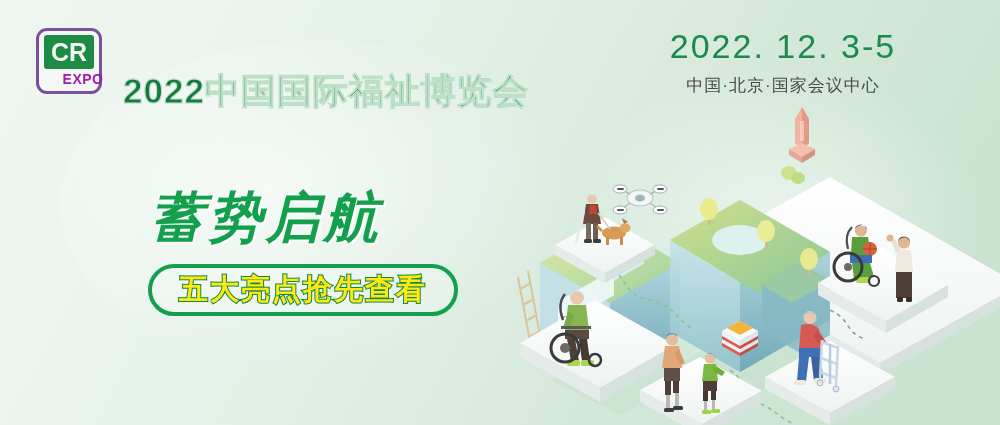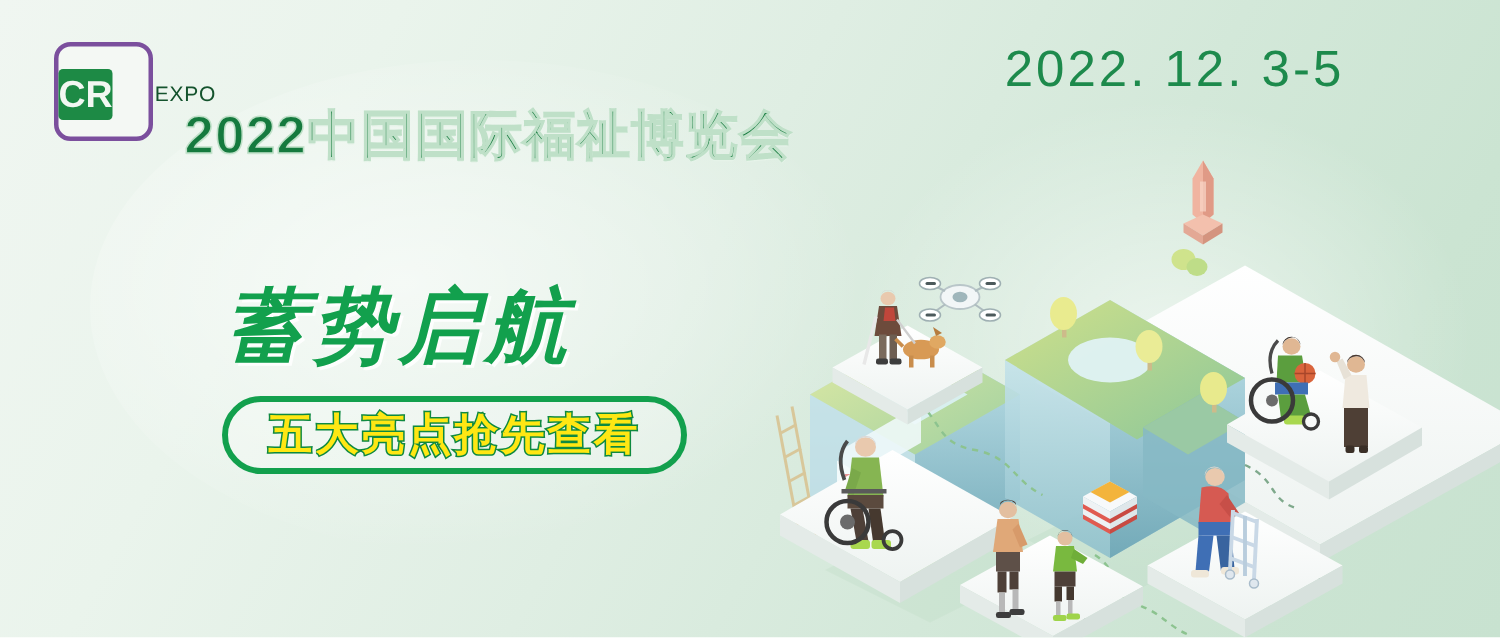--- a/index.html
+++ b/index.html
@@ -16,25 +16,25 @@
     position:absolute;border-radius:50%;pointer-events:none;
   }
   .glow-a{left:560px;top:60px;width:430px;height:330px;
     background:radial-gradient(ellipse at 50% 50%,rgba(255,255,255,.55),rgba(255,255,255,0) 68%);}
   .glow-b{left:60px;top:40px;width:520px;height:330px;
     background:radial-gradient(ellipse at 40% 45%,rgba(255,255,255,.60),rgba(255,255,255,0) 70%);}
 
   
   #logo{position:absolute;left:36px;top:28px;width:66px;height:66px;
     border:3px solid #7b4f9d;border-radius:11px;background:#f4f8f4;
-    box-sizing:border-box;display:flex;flex-direction:row;align-items:center;}
+    box-sizing:border-box;display:flex;flex-direction:column;align-items:center;}
   #logo .cr{width:50px;height:34px;margin-top:4px;background:#1d8a45;border-radius:3px;
     display:flex;align-items:center;justify-content:center;
     color:#f2f7f2;font-weight:bold;font-size:25px;letter-spacing:0px;line-height:1;}
-  #logo .expo{margin-top:2px;color:#14532d;font-weight:normal;font-size:14px;letter-spacing:.5px;margin-left:28px;}
+  #logo .expo{margin-top:2px;color:#a21caf;font-weight:bold;font-size:14px;letter-spacing:.5px;margin-left:28px;}
 
   
   #headline{position:absolute;left:108px;top:70px;width:450px;}
   .title-line{
     font-size:35px;font-weight:bold;color:#157a3e;line-height:1.18;
     letter-spacing:1px;white-space:nowrap;
     -webkit-text-stroke:1px #bfe0c8;
     text-shadow:0 1px 0 #e6f3e9;
     margin-left:15px;
   }
@@ -82,20 +82,21 @@
   </div>
 
   <div id="slogan">蓄势启航</div>
 
   <div id="cta">
     <span class="cta-text">五大亮点抢先查看</span>
   </div>
 
   <div id="datebox">
     <div id="date">2022. 12. 3-5</div>
+    <div id="venue">中国·北京·国家会议中心</div>
   </div>
 
   <div id="art">
   <svg viewBox="0 0 500 330" xmlns="http://www.w3.org/2000/svg">
     <defs>
       <linearGradient id="glassV" x1="0" y1="0" x2="0" y2="1">
         <stop offset="0" stop-color="#d4edf2"></stop>
             <stop offset="1" stop-color="#8fc0cc"></stop>
       </linearGradient>
       <linearGradient id="glassV2" x1="0" y1="0" x2="0" y2="1">

